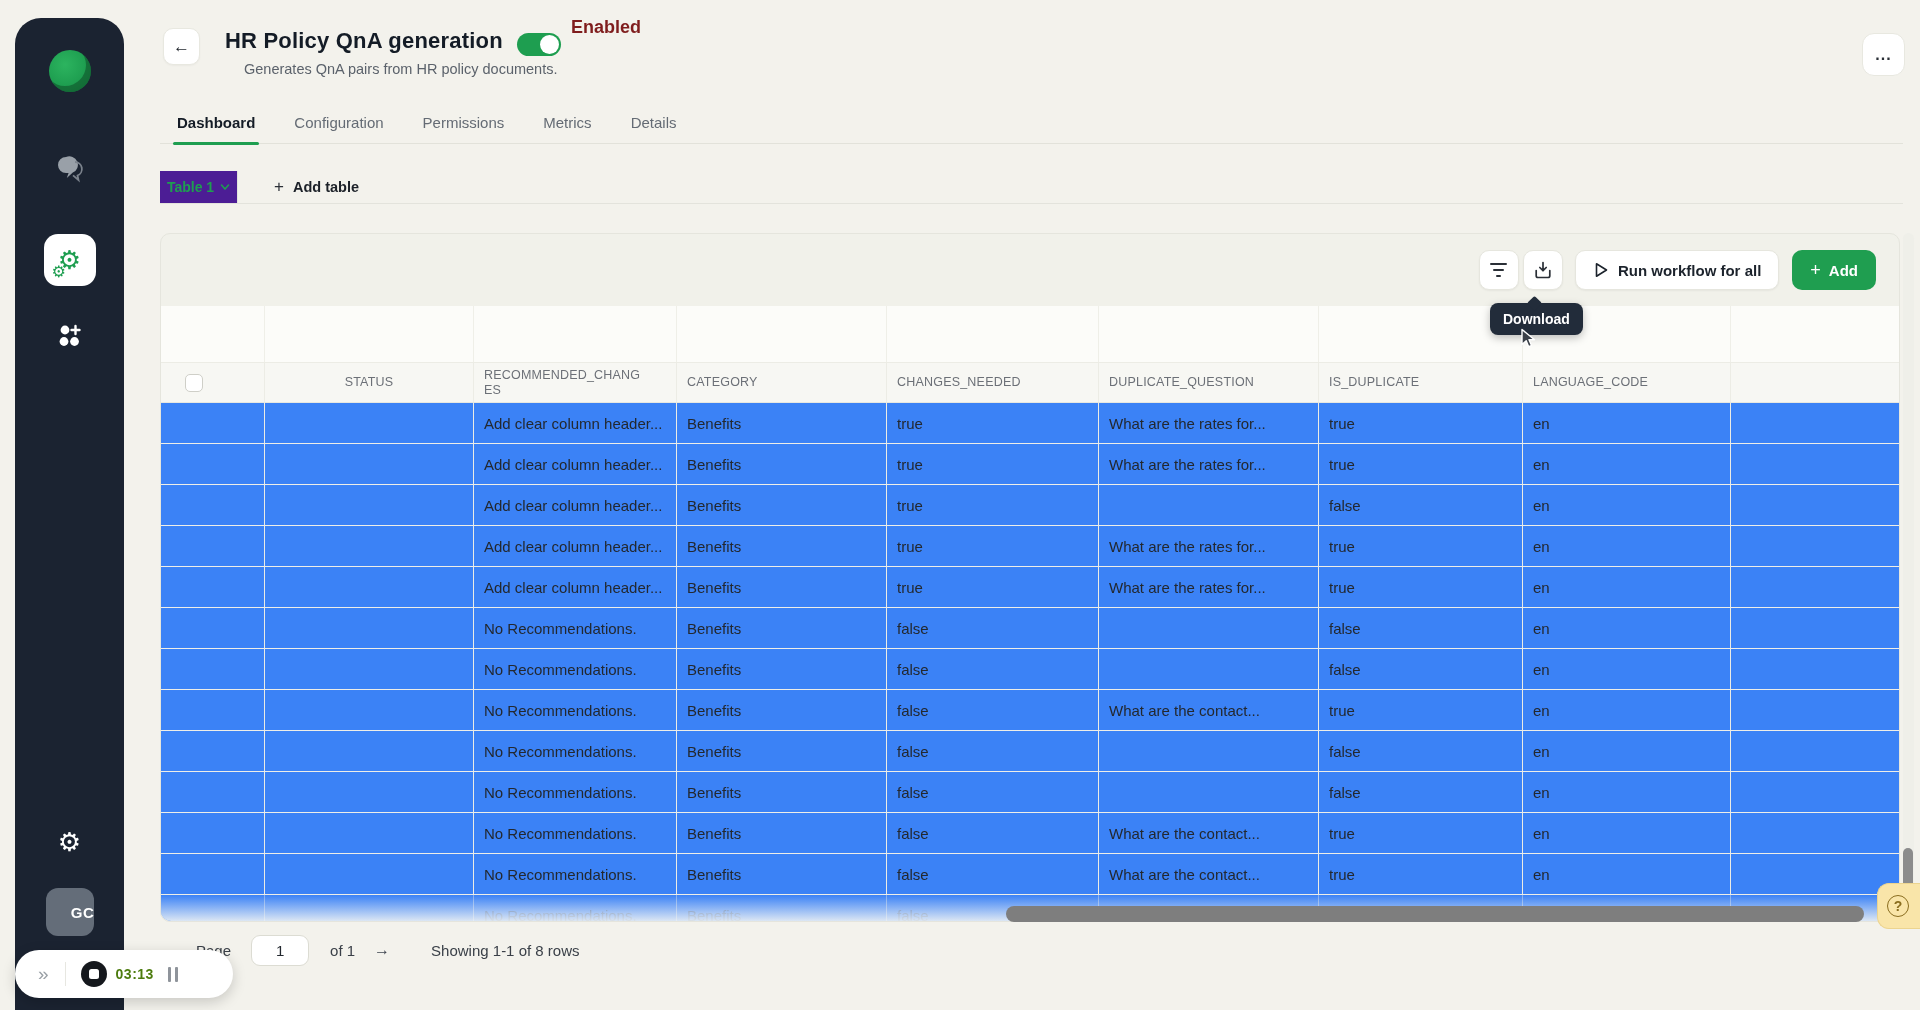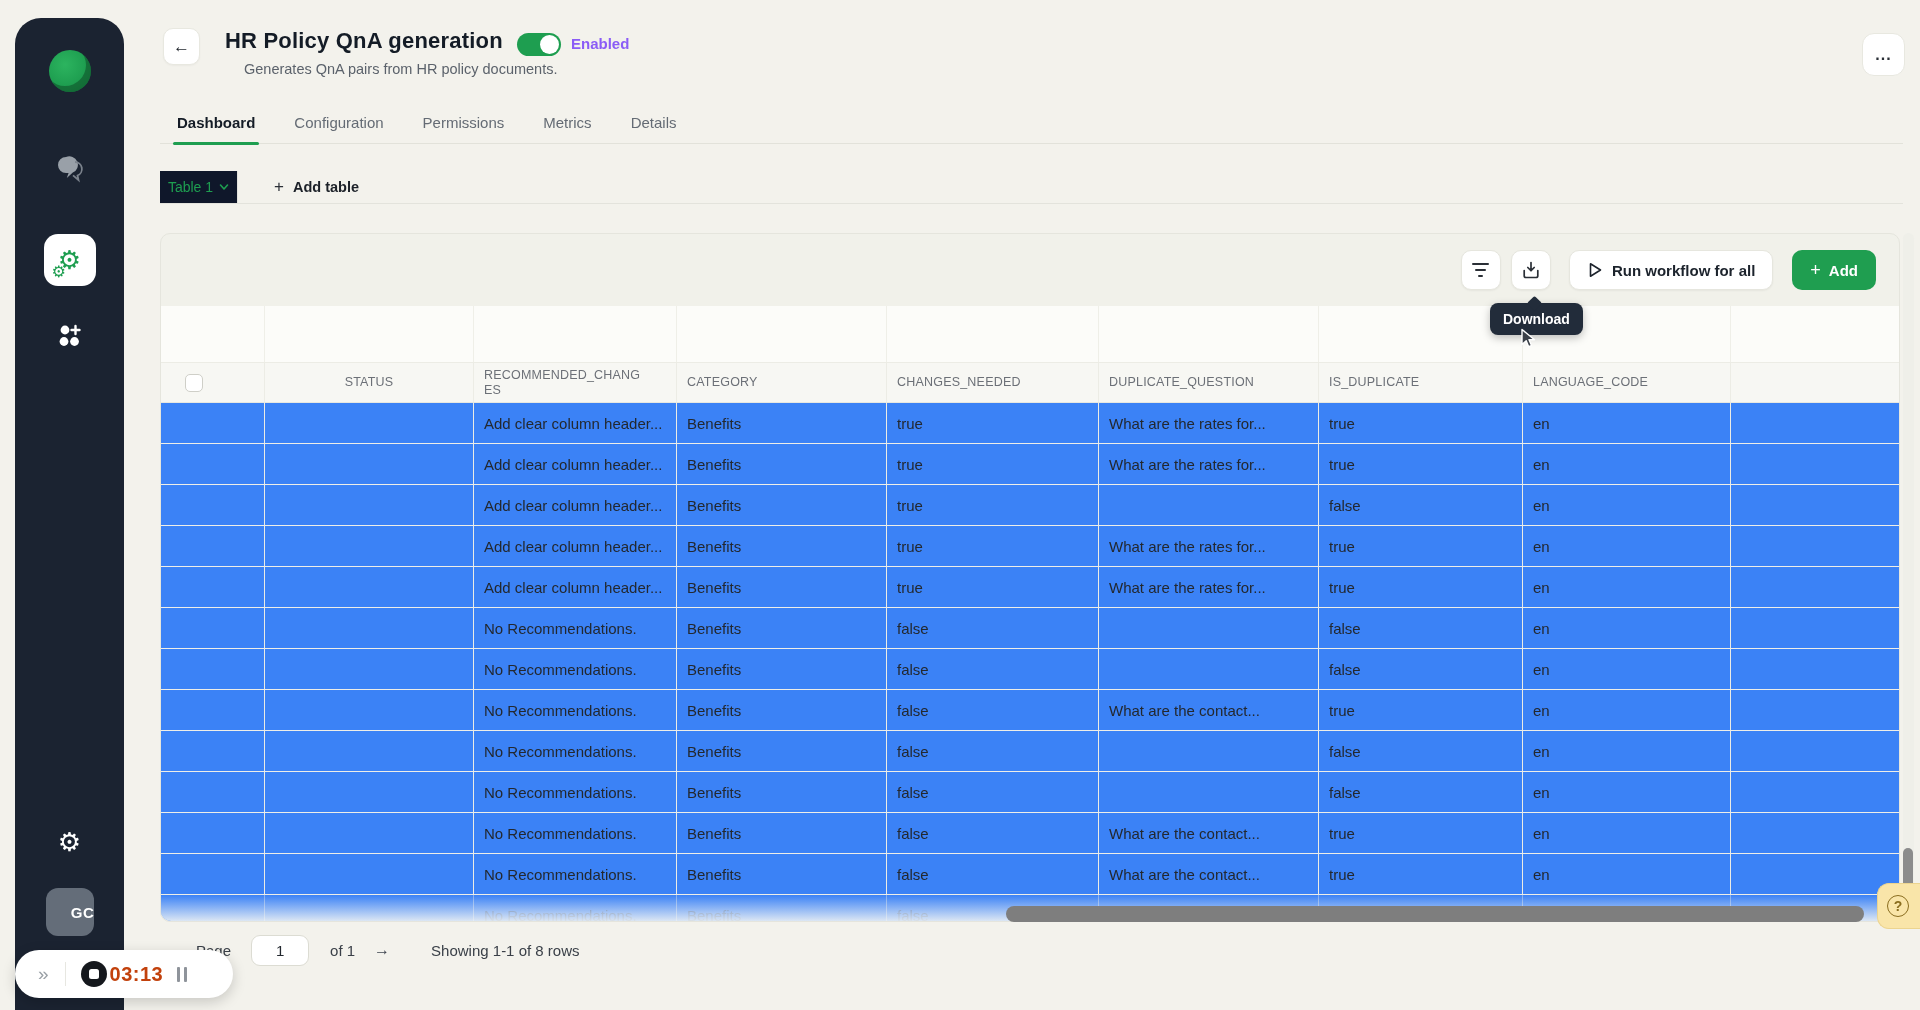--- a/index.html
+++ b/index.html
@@ -18,40 +18,40 @@
   .side-people { margin-top:28px; }
   .side-spacer { flex:1; }
   .side-gear { color:#ffffff; font-size:26px; margin-bottom:30px; }
   .side-avatar { width:48px; height:48px; border-radius:12px; background:#646d79; color:#fff; font-weight:700; font-size:15px; display:flex; align-items:center; justify-content:center; margin-bottom:74px; letter-spacing:.5px;padding-left:26px; }
 
   
   .back-btn { position:absolute; left:163px; top:28px; width:37px; height:37px; background:#fff; border:1px solid #e8e8e0; border-radius:10px; display:flex; align-items:center; justify-content:center; font-size:17px; color:#1c2128; box-shadow:0 1px 2px rgba(0,0,0,.04); }
   .page-title { position:absolute; left:225px; top:28px; font-size:22px; font-weight:700; color:#141c26; letter-spacing:.2px; }
   .toggle { position:absolute; left:517px; top:33px; width:44px; height:23px; border-radius:12px; background:#1e9e50; }
   .toggle .knob { position:absolute; right:2px; top:2px; width:19px; height:19px; border-radius:50%; background:#fff; }
-  .toggle-label { position:absolute; left:571px; top:35px; font-size:15px; font-weight:600; color:#8b5cf6; }
+  .toggle-label { position:absolute; left:571px; top:17px; font-size:18px; font-weight:600; color:#7f1d1d; }
   .page-subtitle { position:absolute; left:244px; top:61px; font-size:14.5px; color:#5b626b; }
   .menu-btn { position:absolute; left:1862px; top:33px; width:43px; height:43px; background:#fff; border:1px solid #e8e8e0; border-radius:12px; display:flex; align-items:center; justify-content:center; font-size:16px; font-weight:700; color:#2a2f36; letter-spacing:1px; }
 
   
   .tabs { position:absolute; left:160px; top:112px; width:1743px; height:32px; display:flex; gap:35px; padding-left:15px; border-bottom:1px solid #e2e2da; }
   .tab { font-size:15px; color:#646b74; padding:2px 2px 10px 2px; position:relative; white-space:nowrap; }
   .tab.active { color:#141c26; font-weight:600; }
   .tab.active::after { content:""; position:absolute; left:-2px; right:-2px; bottom:-2px; height:3px; background:#1e9e50; border-radius:2px; }
 
   
   .table-bar { position:absolute; left:160px; top:171px; width:1743px; height:33px; border-bottom:1px solid #e3e3dc; display:flex; align-items:stretch; }
-  .table-chip { width:78px; background:#0f172a; border-right:1px solid #e3e3dc; display:flex; align-items:center; justify-content:center; gap:6px; font-size:14px; font-weight:400; color:#1e9e50; }
+  .table-chip { width:78px; background:#4c1d95; border-right:1px solid #e3e3dc; display:flex; align-items:center; justify-content:center; gap:6px; font-size:14px; font-weight:700; color:#1e9e50; }
   .chev { width:10px; height:10px; display:inline-block; }
   .add-table { display:flex; align-items:center; gap:9px; padding-left:36px; font-size:14.5px; font-weight:600; color:#1c2128; }
   .add-table .plus { font-size:17px; font-weight:400; color:#2a2f36; }
 
   
   .card { position:absolute; left:160px; top:233px; width:1740px; height:689px; background:#f1f1ea; border:1px solid #e5e5dd; border-radius:10px; }
-  .card-toolbar { position:absolute; top:0; left:0; right:0; height:72px; display:flex; align-items:center; justify-content:flex-end; gap:10px; padding-right:23px; }
+  .card-toolbar { position:absolute; top:0; left:0; right:0; height:72px; display:flex; align-items:center; justify-content:flex-end; gap:4px; padding-right:23px; }
   .icon-btn { width:40px; height:40px; background:#fff; border:1px solid #e6e6de; border-radius:10px; display:flex; align-items:center; justify-content:center; box-shadow:0 1px 2px rgba(0,0,0,.05); }
   .filter-glyph { display:flex; flex-direction:column; align-items:center; gap:4px; }
   .filter-glyph i { display:block; height:2px; background:#2a2f36; border-radius:1px; }
   .run-btn { height:40px; background:#fff; border:1px solid #e6e6de; border-radius:10px; display:flex; align-items:center; gap:9px; padding:0 17px; font-size:15px; font-weight:600; color:#1c232c; box-shadow:0 1px 2px rgba(0,0,0,.05); margin-left:8px; }
   .add-btn { height:40px; background:#1f9e50; border-radius:10px; display:flex; align-items:center; gap:8px; padding:0 18px; font-size:15px; font-weight:700; color:#fff; margin-left:9px; }
   .add-btn .plus { font-size:18px; font-weight:400; }
 
   .grid { position:absolute; left:0; right:0; top:72px; bottom:0; background:#3b82f6; border-radius:0 0 10px 10px; overflow:hidden; }
   .g-row { display:grid; grid-template-columns:104px 209px 203px 210px 212px 220px 204px 208px minmax(0,1fr); }
   .group-row { height:57px; background:#fcfcf9; border-bottom:1px solid #ececе5; }
@@ -86,21 +86,21 @@
   .pg-of { margin-left:21px; }
   .pg-next { margin-left:12px; }
   .pg-summary { margin-left:34px; }
 
   
   .dock { position:absolute; left:15px; top:950px; width:218px; height:48px; background:#fff; border-radius:26px; box-shadow:0 4px 14px rgba(0,0,0,.18); display:flex; align-items:center; }
   .dock-expand { margin-left:23px; color:#9aa0a6; font-size:19px; }
   .dock-div { width:1px; height:24px; background:#e7e7e1; margin-left:16px; }
   .rec-btn { margin-left:15px; width:26px; height:26px; border-radius:50%; background:#15181d; display:flex; align-items:center; justify-content:center; }
   .rec-btn i { width:10px; height:10px; background:#fff; border-radius:2.5px; display:block; }
-  .dock-time { margin-left:3px; font-size:20px; font-weight:700; color:#c2410c; letter-spacing:.5px; }
+  .dock-time { margin-left:9px; font-size:14px; font-weight:700; color:#4d7c0f; letter-spacing:.5px; }
   .pause { margin-left:14px; display:flex; gap:4px; }
   .pause i { display:block; width:3px; height:15px; background:#8f949b; border-radius:1px; }
 
   
   .vscroll-track { position:absolute; right:6px; top:233px; width:11px; height:689px; background:#efefe9; border-radius:6px; }
   .vscroll-thumb { position:absolute; right:7px; top:848px; width:10px; height:70px; background:#8c8c8c; border-radius:5px; }
   .help-btn { position:absolute; left:1877px; top:883px; width:43px; height:46px; background:#f9e5a9; border:1px solid #ecd48f; border-right:none; border-radius:12px 0 0 12px; display:flex; align-items:center; padding-left:9px; }
   .help-q { width:22px; height:22px; border:1.7px solid #8a6d1f; border-radius:50%; color:#8a6d1f; font-size:14px; font-weight:700; display:flex; align-items:center; justify-content:center; }
 </style>
 </head>

